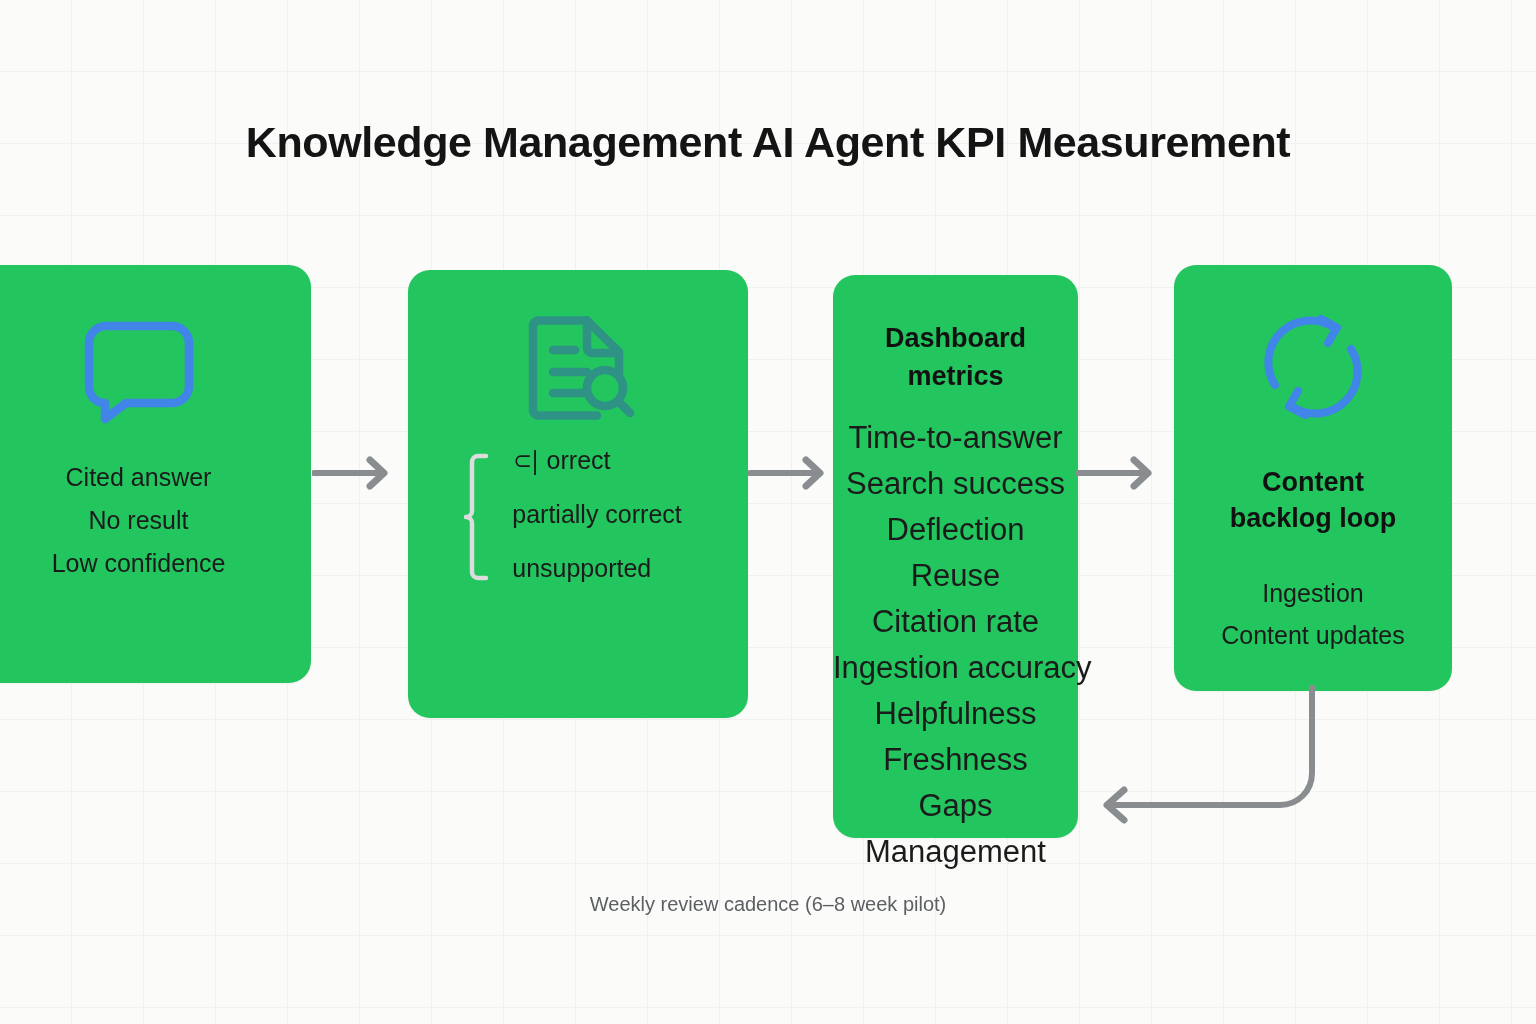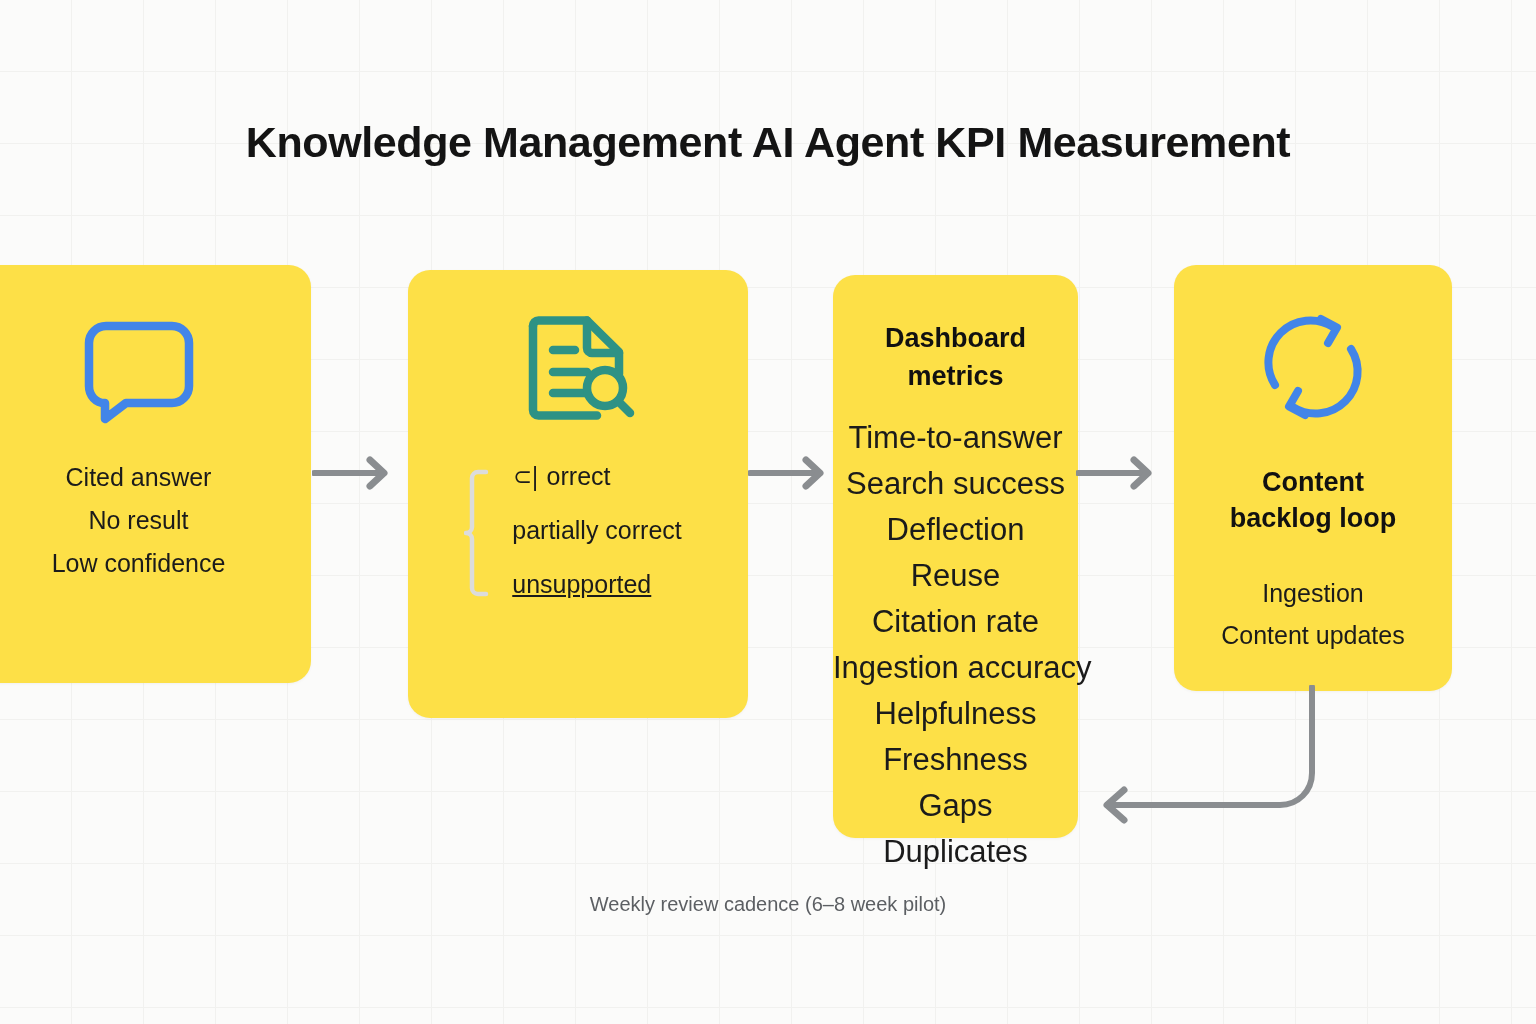--- a/index.html
+++ b/index.html
@@ -40,21 +40,21 @@
     font-size: 43px;
     font-weight: 700;
     letter-spacing: -0.4px;
     color: #141414;
     white-space: nowrap;
   }
 
   
   .card {
     position: absolute;
-    background: #fde047;
+    background: #22c55e;
     border-radius: 22px;
     box-shadow: 0 1px 3px rgba(20,20,25,0.045);
   }
 
   .card-inner {
     position: relative;
     width: 100%;
     height: 100%;
     display: flex;
     flex-direction: column;
@@ -101,42 +101,42 @@
     left: 408px;
     top: 270px;
     width: 340px;
     height: 448px;
   }
   #card-retrieval-outcome .card-icon { margin-top: 42px; }
   #card-retrieval-outcome .card-heading { margin-top: 36px; }
 
   .outcome-block {
     position: relative;
-    margin-top: 28px;
+    margin-top: 12px;
     width: 100%;
     display: flex;
     justify-content: center;
   }
   .outcome-bracket {
     position: absolute;
     left: 56px;
     top: 6px;
   }
   .outcome-list {
     list-style: none;
     text-align: left;
     font-size: 25px;
     color: #1b1b1b;
     margin-left: 38px;
   }
   .outcome-list li {
     margin-bottom: 25px;
     white-space: nowrap;
   }
-  .outcome-list li:last-child { margin-bottom: 0; text-decoration: underline; }
+  .outcome-list li:last-child { margin-bottom: 0; }
   .glyph-broken-c {
     display: inline-block;
     font-family: "DejaVu Sans", sans-serif;
     transform: scaleX(0.9);
     letter-spacing: -1px;
   }
 
   
   #card-dashboard-metrics {
     left: 833px;
@@ -256,21 +256,21 @@
       <ul class="metrics-list">
         <li>Time-to-answer</li>
         <li>Search success</li>
         <li>Deflection</li>
         <li>Reuse</li>
         <li>Citation rate</li>
         <li>Ingestion accuracy</li>
         <li>Helpfulness</li>
         <li>Freshness</li>
         <li>Gaps</li>
-        <li>Duplicates</li>
+        <li>Management</li>
       </ul>
     </div>
   </div>
 
   <div class="card" id="card-content-backlog-loop">
     <div class="card-inner">
       <span class="card-icon">
         <svg width="112" height="112" viewBox="0 0 112 112" fill="none" xmlns="http://www.w3.org/2000/svg">
           <path d="M18 74 A42 42 0 0 1 76 16" stroke="#4285e8" stroke-width="8" stroke-linecap="round"></path>
           <path d="M64 8 L80 16.5 L71 32" stroke="#4285e8" stroke-width="8" stroke-linecap="round" stroke-linejoin="round" fill="none"></path>

